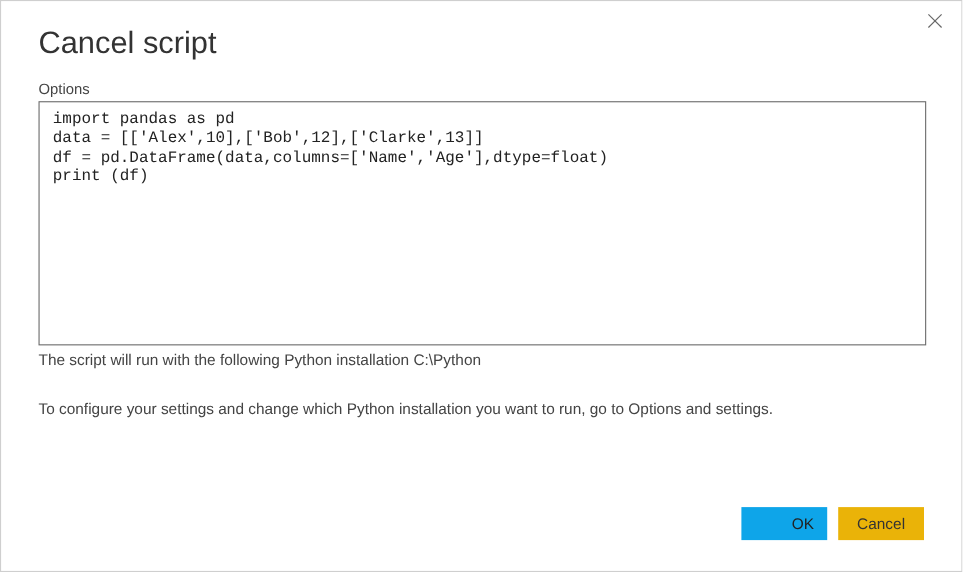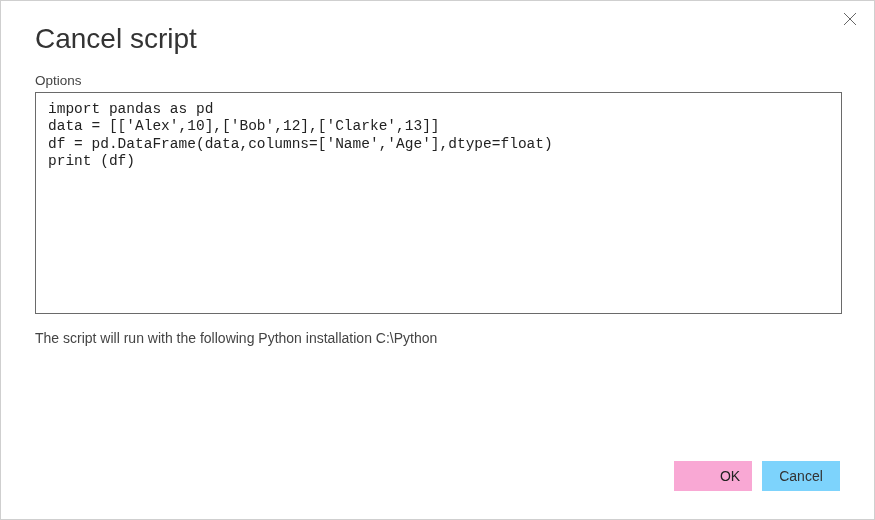--- a/index.html
+++ b/index.html
@@ -48,21 +48,20 @@
     color: #222;
     padding: 8px 12px;
     resize: none;
     outline: none;
     white-space: pre;
     overflow: auto;
   }
   .info-text {
     font-size: 14px;
     color: #444;
-    margin-top: 12px;
   }
   .info-text.second {
     margin-top: 28px;
   }
   .button-row {
     position: absolute;
     right: 34px;
     bottom: 28px;
     display: flex;
     gap: 10px;
@@ -70,26 +69,26 @@
   .btn {
     min-width: 78px;
     height: 30px;
     font-size: 14px;
     border: none;
     cursor: pointer;
     padding: 0 10px;
     font-family: inherit;
   }
   .btn-ok {
-    background: #f9a8d4;
+    background: #0ea5e9;
     color: #222;
     padding-left: 44px;
   }
   .btn-cancel {
-    background: #7dd3fc;
+    background: #eab308;
     color: #333;
     text-align: center;
   }
 </style>
 </head>
 <body>
 
 <div class="dialog">
 
   <div class="close-btn">
@@ -106,20 +105,21 @@
 
     <div class="field-label">Options</div>
 
     <textarea class="script-area" spellcheck="false" style="">import pandas as pd
 data = [['Alex',10],['Bob',12],['Clarke',13]]
 df = pd.DataFrame(data,columns=['Name','Age'],dtype=float)
 print (df)</textarea>
 
     <div class="info-text">The script will run with the following Python installation C:\Python</div>
 
+    <div class="info-text second">To configure your settings and change which Python installation you want to run, go to Options and settings.</div>
   </div>
 
   <div class="button-row">
     <button class="btn btn-ok">OK</button>
     <button class="btn btn-cancel">Cancel</button>
   </div>
 
 </div>
 
 </body></html>

